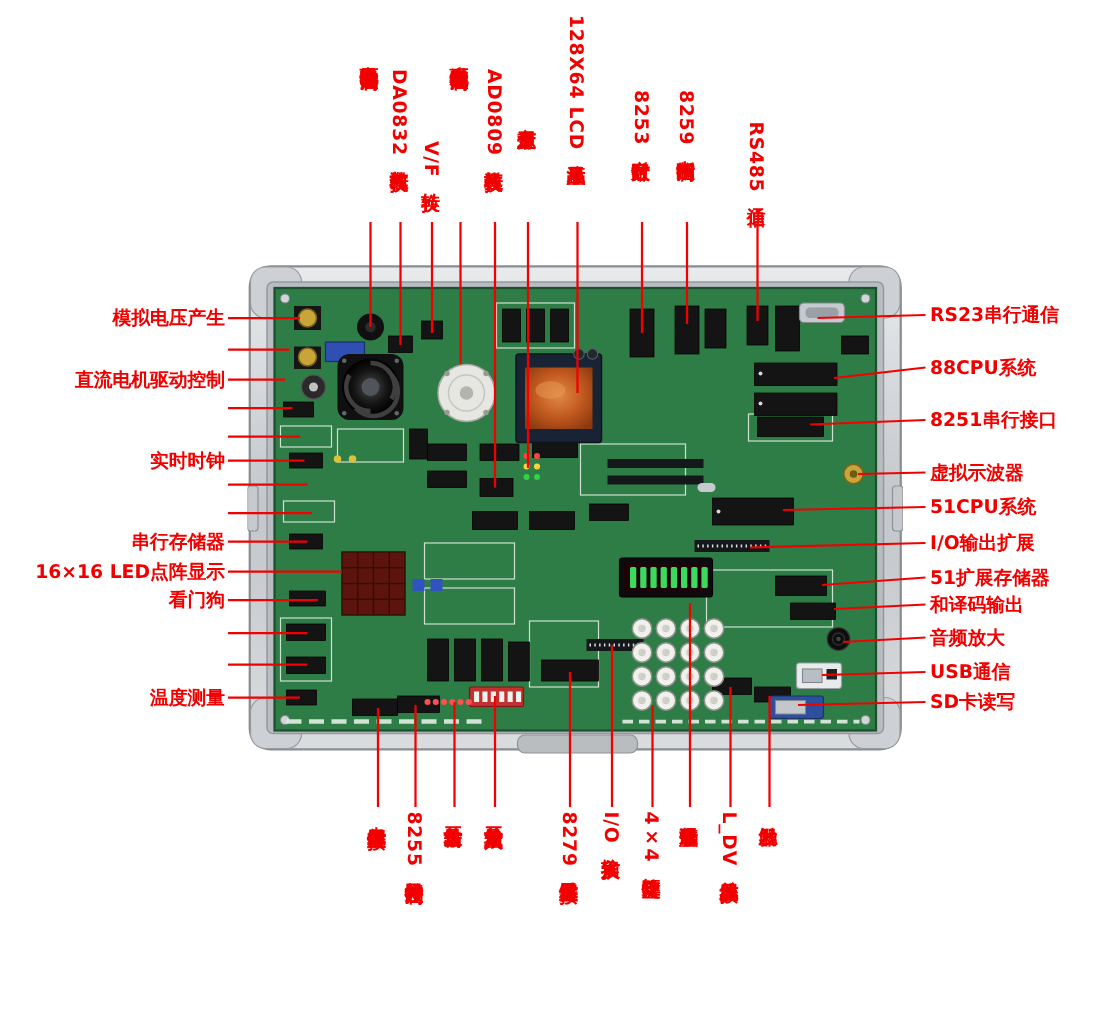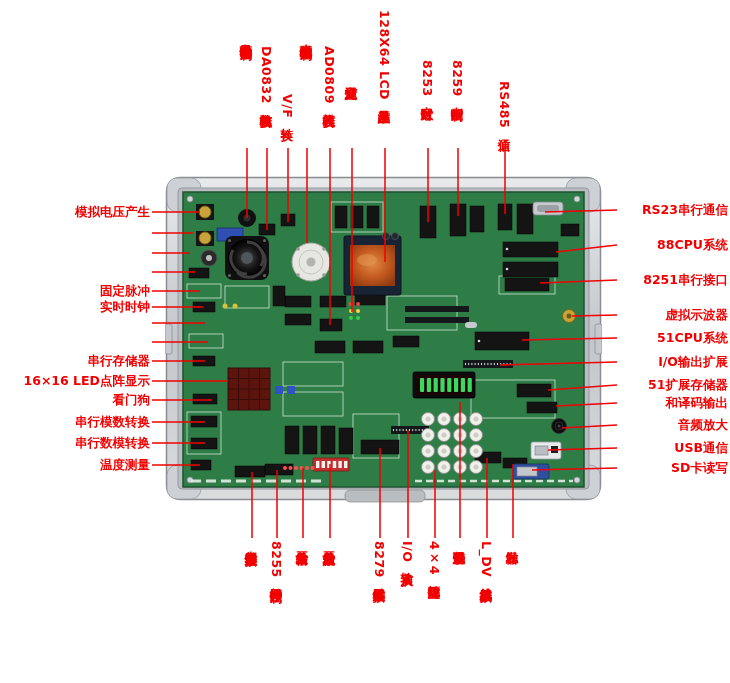--- a/index.html
+++ b/index.html
@@ -2,21 +2,21 @@
 <html><head>
 <meta charset="utf-8">
 <style>
   *{margin:0;padding:0;box-sizing:border-box}
   html,body{background:#ffffff}
   body{font-family:"DejaVu Sans",sans-serif}
   #figure{position:relative;width:730px;height:683px;background:#fff;overflow:hidden}
   .lbl{position:absolute;color:#f20000;font-size:12.5px;font-weight:bold;white-space:nowrap;line-height:16px;z-index:6}
   .lbl.v{writing-mode:vertical-rl;letter-spacing:.5px}
   .lbl.left{left:4px;width:146px;text-align:right}
-  .lbl.right{left:620px;width:108px;text-align:right}
+  .lbl.right{left:620px;width:108px;text-align:left}
   #leads{position:absolute;left:0;top:0;z-index:5;pointer-events:none}
   #leads line{stroke:#f20000;stroke-width:1.5}
   #board{position:absolute;left:165px;top:176px;z-index:1}
 </style>
 </head>
 <body>
 
 <div id="figure">
 
   <svg id="board" width="437" height="329" viewBox="0 0 437 329">
@@ -368,27 +368,25 @@
   <div class="lbl v" style="left:279px;top:94px">V/F转换</div>
   <div class="lbl v" style="left:298px;top:34px">步进电机驱动控制</div>
   <div class="lbl v" style="left:321px;top:46px">AD0809模数转换</div>
   <div class="lbl v" style="left:343px;top:76px">交通灯显示</div>
   <div class="lbl v" style="left:376px;top:10px">128X64 LCD液晶显示</div>
   <div class="lbl v" style="left:419px;top:60px">8253定时计数</div>
   <div class="lbl v" style="left:449px;top:60px">8259中断控制</div>
   <div class="lbl v" style="left:496px;top:81px">RS485通信</div>
 
   <div class="lbl left" style="top:204px">模拟电压产生</div>
-  <div class="lbl left" style="top:283px">固定脉冲</div>
+  <div class="lbl left" style="top:245px">直流电机驱动控制</div>
   <div class="lbl left" style="top:299px">实时时钟</div>
   <div class="lbl left" style="top:353px">串行存储器</div>
   <div class="lbl left" style="top:373px">16×16 LED点阵显示</div>
   <div class="lbl left" style="top:392px">看门狗</div>
-  <div class="lbl left" style="top:414px">串行模数转换</div>
-  <div class="lbl left" style="top:435px">串行数模转换</div>
   <div class="lbl left" style="top:457px">温度测量</div>
 
   <div class="lbl right" style="top:202px">RS23串行通信</div>
   <div class="lbl right" style="top:237px">88CPU系统</div>
   <div class="lbl right" style="top:272px">8251串行接口</div>
   <div class="lbl right" style="top:307px">虚拟示波器</div>
   <div class="lbl right" style="top:330px">51CPU系统</div>
   <div class="lbl right" style="top:354px">I/O输出扩展</div>
   <div class="lbl right" style="top:377px">51扩展存储器</div>
   <div class="lbl right" style="top:395px">和译码输出</div>

